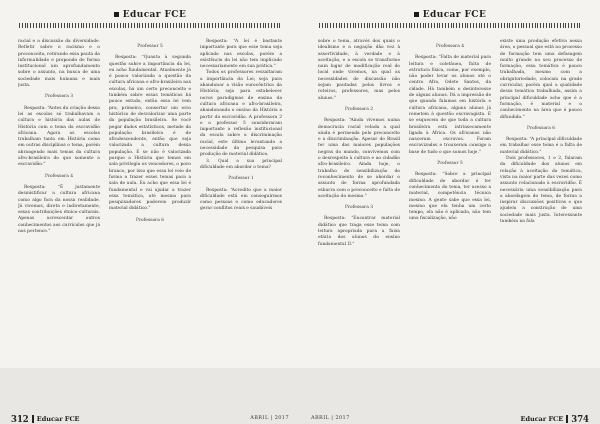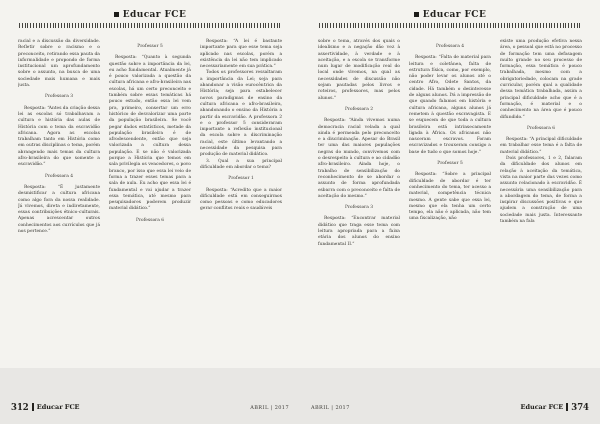--- a/index.html
+++ b/index.html
@@ -56,26 +56,25 @@
     overflow: hidden;
   }
   .blk-heading {
     text-align: center;
     margin: 5px 0 5px 0;
   }
   .blk-para { text-indent: 6px; }
   .blk-para.noindent { text-indent: 0; }
   .page-footer {
     position: absolute;
-    bottom: 12px;
+    bottom: 0;
     left: 11px;
     right: 11px;
     display: flex;
     justify-content: space-between;
-    align-items: center;
   }
   .brand-group {
     display: flex;
     align-items: center;
     gap: 3px;
   }
   .page-num {
     font-weight: bold;
     font-size: 8.5px;
     color: #23221e;

